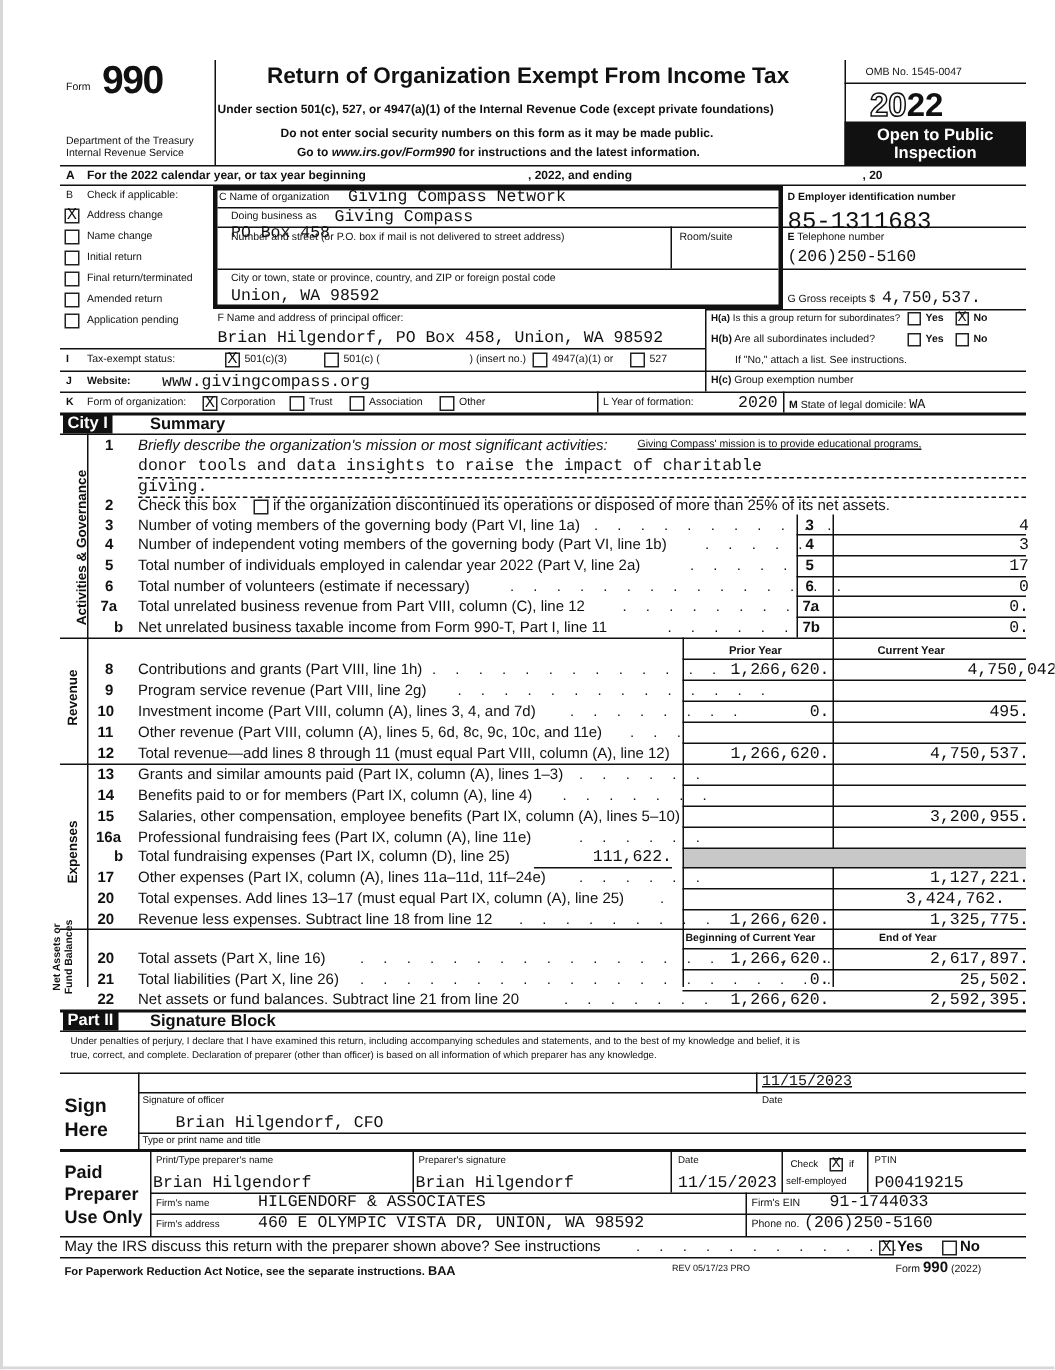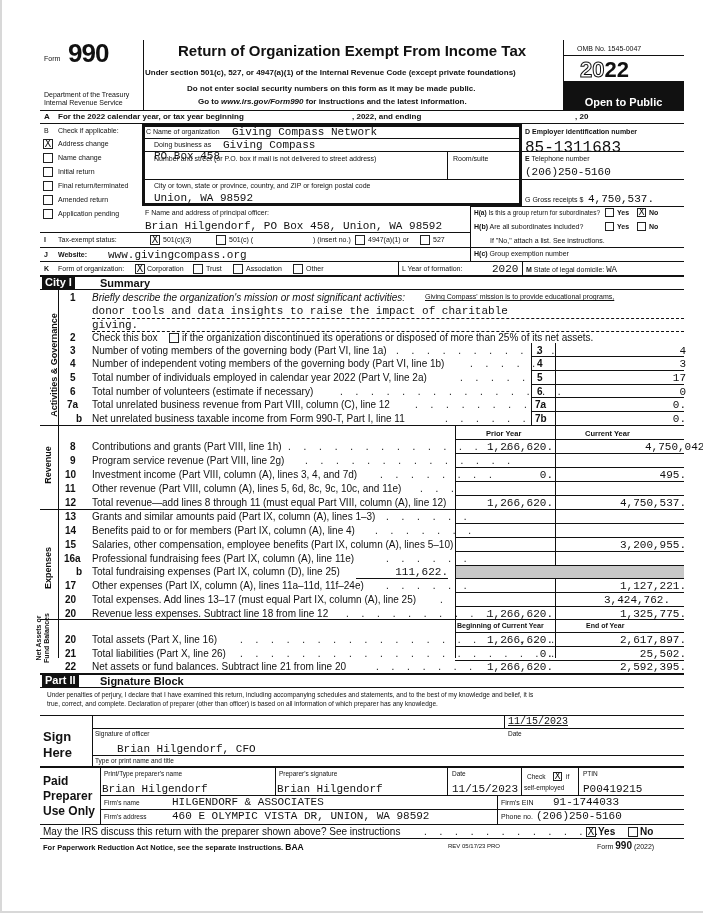--- a/index.html
+++ b/index.html
@@ -42,21 +42,21 @@
 <div class="abs b" style="left:198px;top:97px;font-size:8px;">
   <span>Go to </span><i>www.irs.gov/Form990</i><span> for instructions and the latest information.</span>
 </div>
 
 <div class="vl" style="left:563px;top:40px;height:70px;"></div>
 <div class="abs t7" style="left:577px;top:45px;">OMB No. 1545-0047</div>
 <div class="hl" style="left:563px;top:55px;width:121px;"></div>
 <div class="abs" style="left:580px;top:57px;font-size:22px;font-weight:bold;">
   <span style="color:#fff;-webkit-text-stroke:1px #111;">20</span><span>22</span>
 </div>
-<div class="abs" style="left:563px;top:81px;width:121px;height:29px;background:#111;color:#fff;text-align:center;font-weight:bold;font-size:11px;line-height:12px;padding-top:15px;">
+<div class="abs" style="left:563px;top:81px;width:121px;height:29px;background:#111;color:#fff;text-align:center;font-weight:bold;font-size:11px;line-height:12px;padding-top:3px;">
   <div>Open to Public</div>
   <div>Inspection</div>
 </div>
 
 <div class="hl" style="left:40px;top:110px;width:644px;"></div>
 <div class="abs b t8" style="left:44px;top:112px;">A</div>
 <div class="abs b t8" style="left:58px;top:112px;">For the 2022 calendar year, or tax year beginning</div>
 <div class="abs b t8" style="left:352px;top:112px;">, 2022, and ending</div>
 <div class="abs b t8" style="left:575px;top:112px;">, 20</div>
 <div class="hl" style="left:40px;top:123px;width:644px;"></div>

